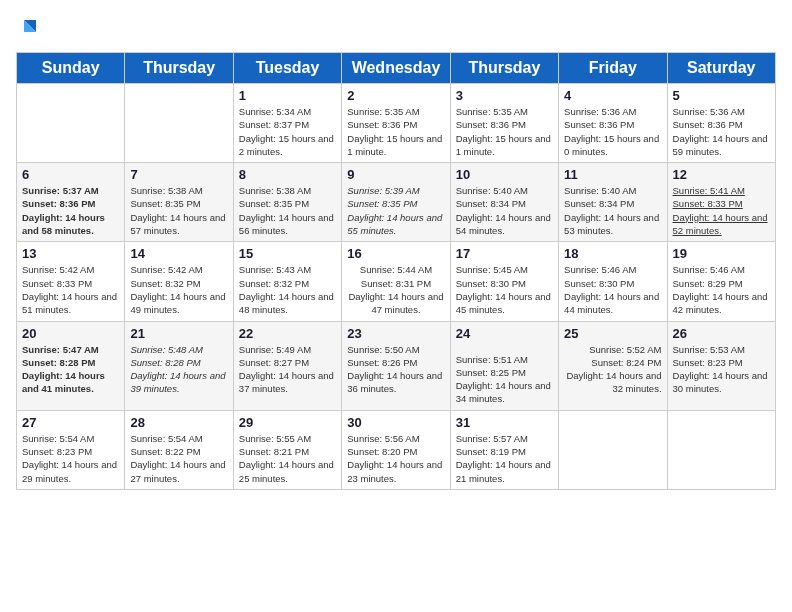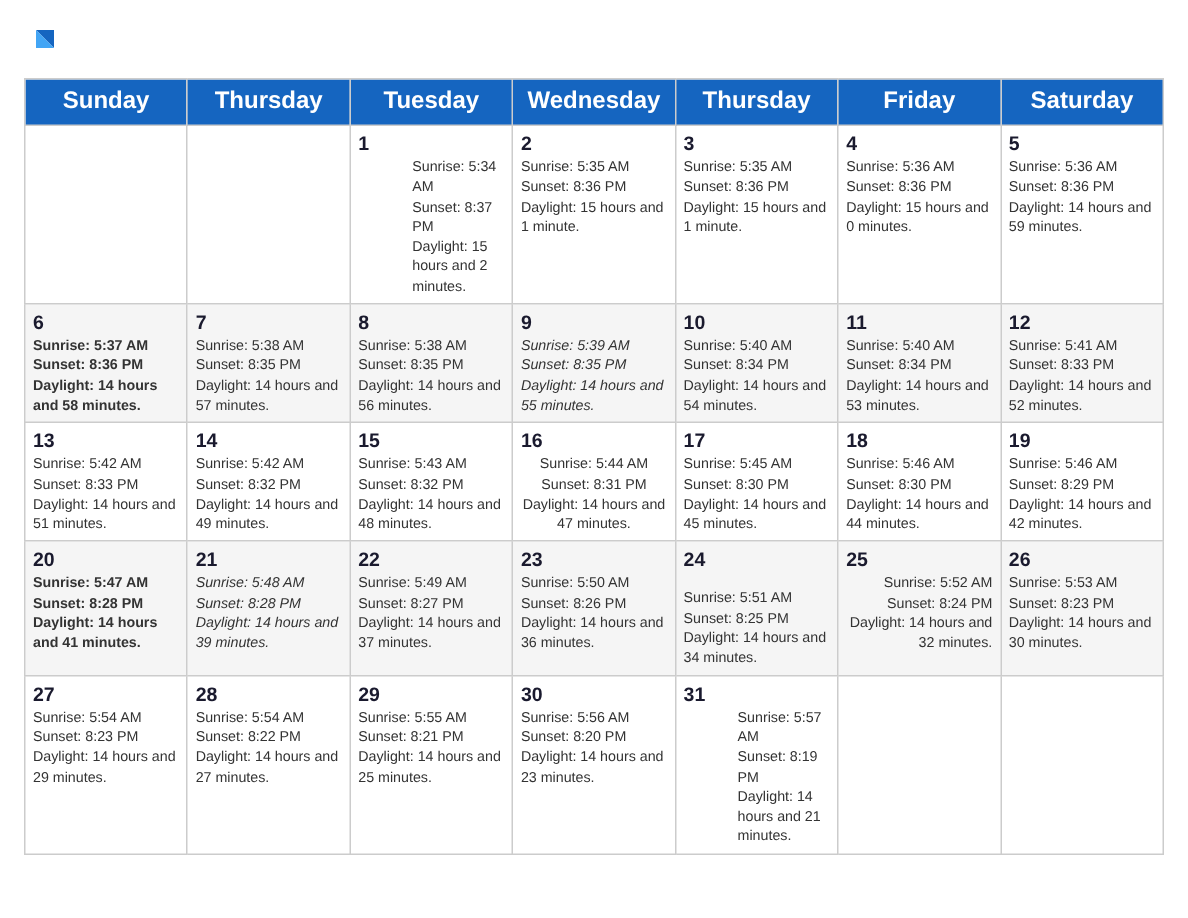--- a/index.html
+++ b/index.html
@@ -125,21 +125,21 @@
         <th>Friday</th>
         <th>Saturday</th>
       </tr>
   </thead>
   <tbody id="calendar-body">
   <tr>
         <td class="empty-cell"></td>
         <td class="empty-cell"></td>
         <td>
           <span class="day-number">1</span>
-          <div class="day-info" style="white-space: pre-line; margin-left: 36px;">Sunrise: 5:34 AM
+          <div class="day-info" style="white-space: pre-line;">Sunrise: 5:34 AM
 Sunset: 8:37 PM
 Daylight: 15 hours and 2 minutes.</div>
         </td>
         <td>
           <span class="day-number">2</span>
           <div class="day-info" style="white-space: pre-line;">Sunrise: 5:35 AM
 Sunset: 8:36 PM
 Daylight: 15 hours and 1 minute.</div>
         </td>
         <td>
@@ -193,21 +193,21 @@
 Daylight: 14 hours and 54 minutes.</div>
         </td>
         <td>
           <span class="day-number">11</span>
           <div class="day-info" style="white-space: pre-line;">Sunrise: 5:40 AM
 Sunset: 8:34 PM
 Daylight: 14 hours and 53 minutes.</div>
         </td>
         <td>
           <span class="day-number">12</span>
-          <div class="day-info" style="white-space: pre-line;">Sunrise: 5:41 AM
+          <div class="day-info" style="white-space: pre-line; text-decoration: underline;">Sunrise: 5:41 AM
 Sunset: 8:33 PM
 Daylight: 14 hours and 52 minutes.</div>
         </td>
       </tr>
       <tr>
         <td>
           <span class="day-number">13</span>
           <div class="day-info" style="white-space: pre-line;">Sunrise: 5:42 AM
 Sunset: 8:33 PM
 Daylight: 14 hours and 51 minutes.</div>
@@ -313,21 +313,21 @@
 Daylight: 14 hours and 25 minutes.</div>
         </td>
         <td>
           <span class="day-number">30</span>
           <div class="day-info" style="white-space: pre-line;">Sunrise: 5:56 AM
 Sunset: 8:20 PM
 Daylight: 14 hours and 23 minutes.</div>
         </td>
         <td>
           <span class="day-number">31</span>
-          <div class="day-info" style="white-space: pre-line; margin-left: 36px;">Sunrise: 5:57 AM
+          <div class="day-info" style="white-space: pre-line;">Sunrise: 5:57 AM
 Sunset: 8:19 PM
 Daylight: 14 hours and 21 minutes.</div>
         </td>
         <td class="empty-cell"></td>
         <td class="empty-cell"></td>
       </tr>
     </tbody>
 </table>
 
 </body></html>

